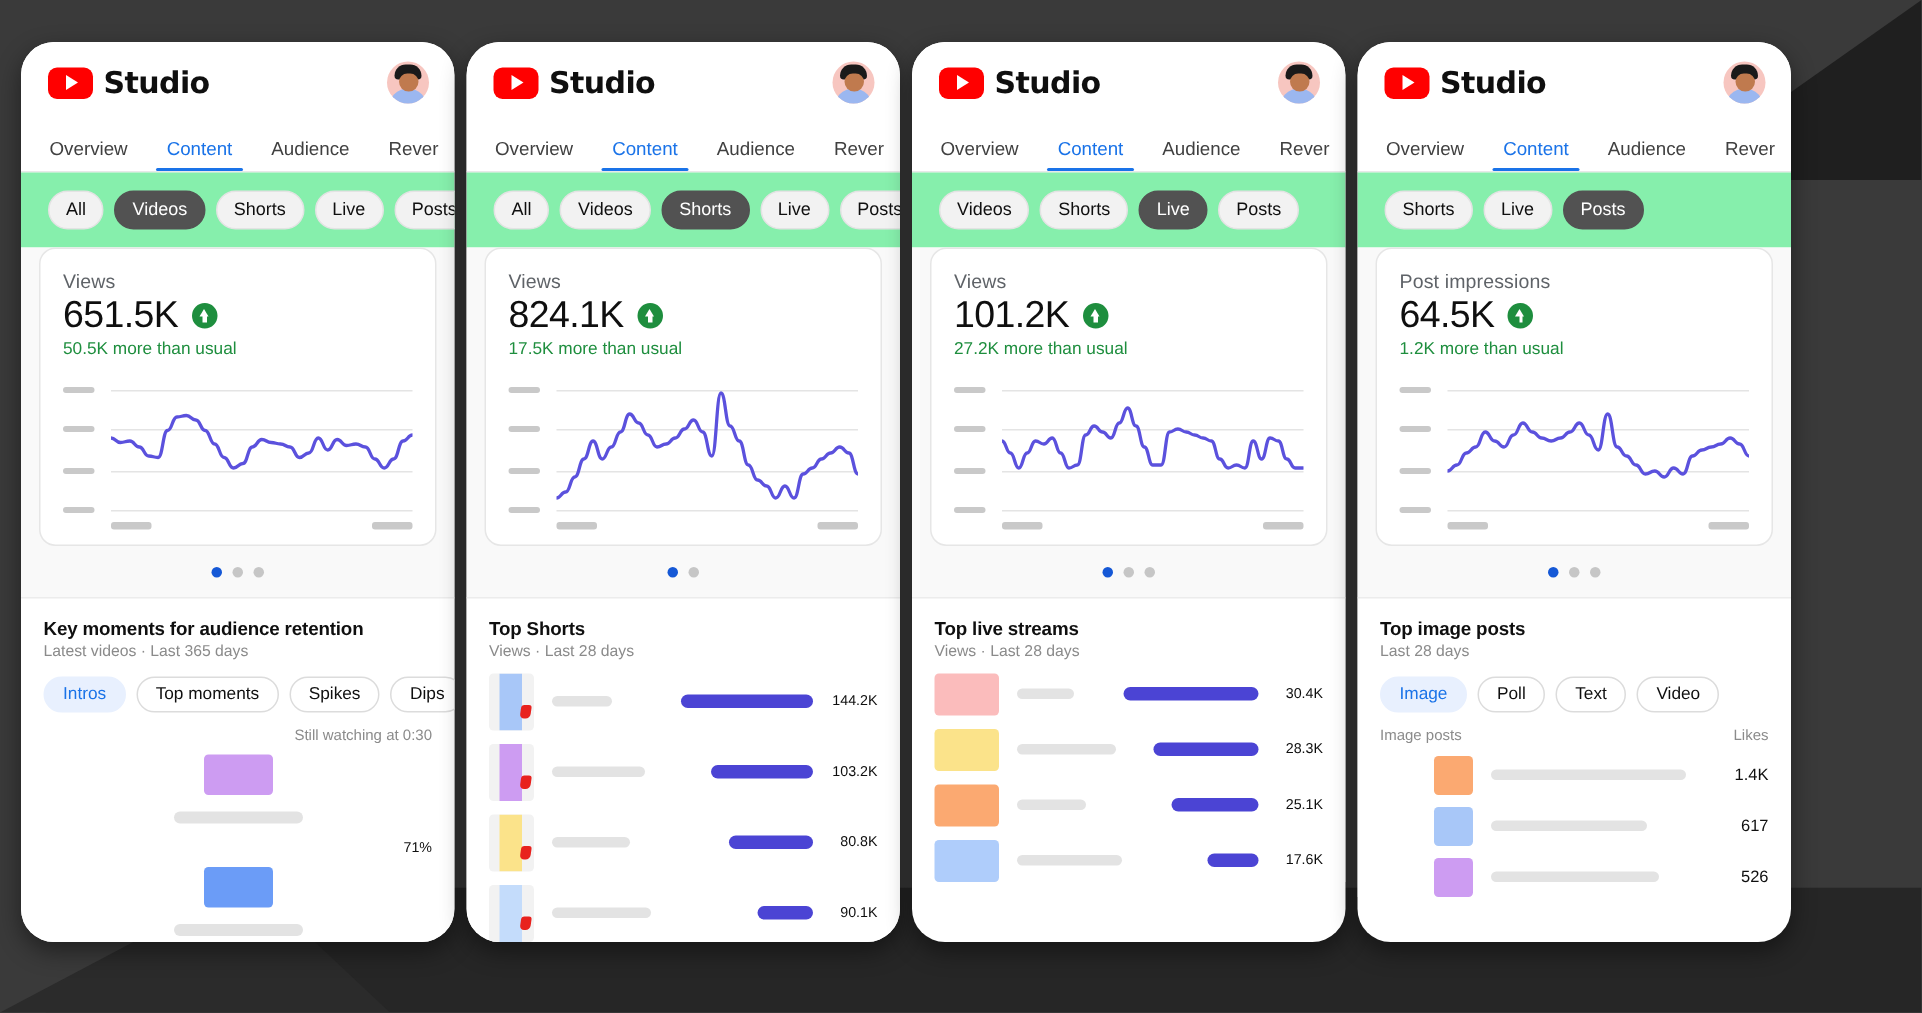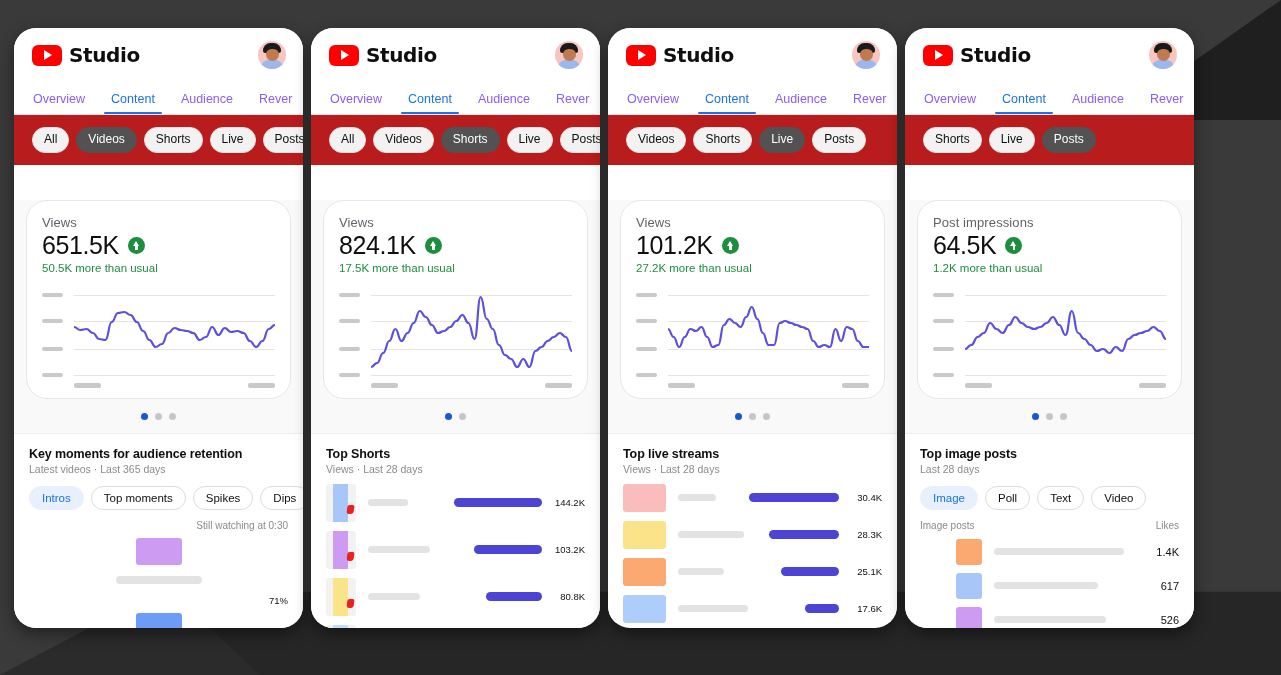--- a/index.html
+++ b/index.html
@@ -114,41 +114,41 @@
     align-items: flex-end;
     gap: 0;
     padding: 0 6px;
     border-bottom: 1px solid #e8e8e8;
     background: #fff;
     height: 33px;
     overflow: hidden;
   }
   .tab {
     font-size: 12.5px;
-    color: #8b5cf6;
+    color: #404040;
     padding: 0 13px 8px 13px;
     white-space: nowrap;
     position: relative;
   }
   .tab.active { color: #1a73e8; }
   .tab.active::after {
     content: "";
     position: absolute;
     left: 6px; right: 6px; bottom: 0;
     height: 2.5px;
     background: #1a73e8;
     border-radius: 2px;
   }
 
   
   .chiprow {
     display: flex;
     gap: 7px;
     padding: 12px 0 12px 18px;
-    background: #b91c1c;
+    background: #86efac;
   }
   .chip {
     font-size: 12px;
     color: #0f0f0f;
     background: #f2f2f2;
     border: 1px solid #e3e3e3;
     border-radius: 14px;
     padding: 5px 11px;
     white-space: nowrap;
     line-height: 1.15;
@@ -157,23 +157,22 @@
     background: #525252;
     border-color: #525252;
     color: #ffffff;
   }
 
   
   .cardwrap { background: #f9f9f9; padding: 0 12px 0 12px; }
   .card {
     background: #fff;
     border: 1px solid #e6e6e6;
-    border-radius: 21px;
+    border-radius: 11px;
     padding: 14px 15px 13px 15px;
-    margin-top: 35px;
   }
   .metric-label {
     font-size: 13px;
     color: #5f6368;
     margin-bottom: 1px;
     letter-spacing: 0.1px;
   }
   .metric-row { display: flex; align-items: center; gap: 9px; }
   .metric-value {
     font-size: 25px;

